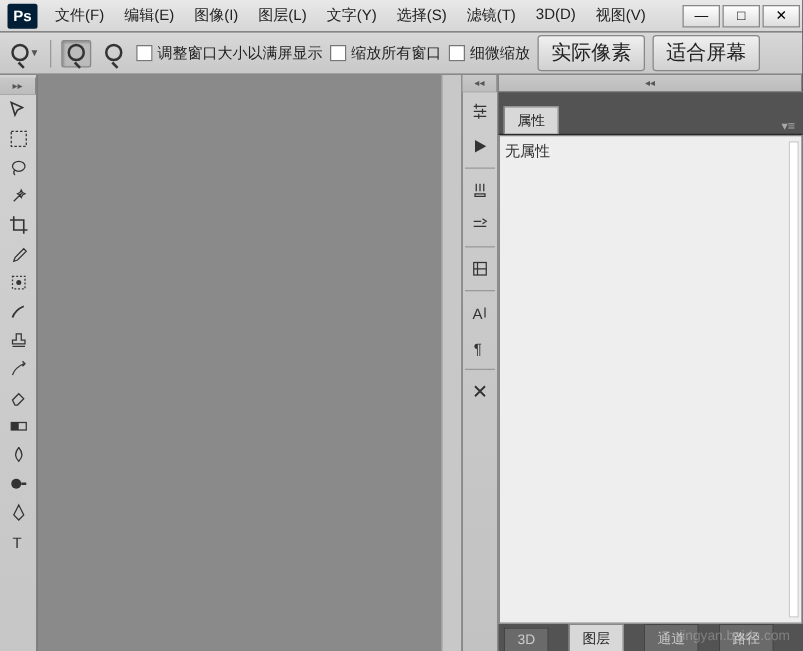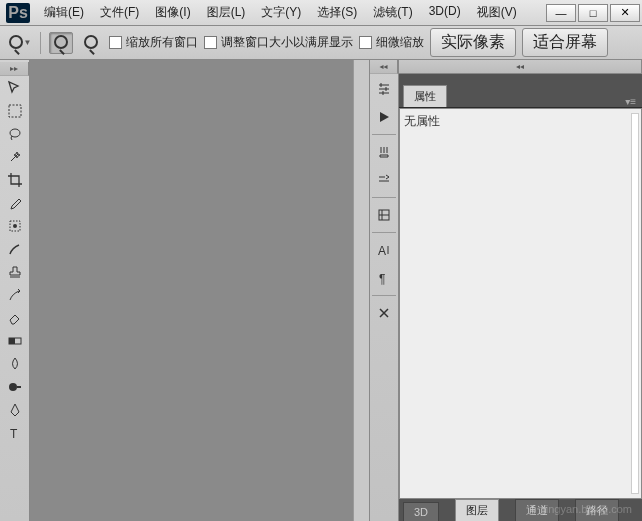--- a/index.html
+++ b/index.html
@@ -1,18 +1,18 @@
 <!DOCTYPE html>
 <html><head>
 <meta charset="utf-8">
 <style>
 *{box-sizing:border-box;margin:0;padding:0;font-family:"Microsoft YaHei",SimSun,sans-serif;font-size:12px;user-select:none}
 body{width:642px;height:521px;background:#535353;overflow:hidden;position:relative}
 .titlebar{height:26px;background:linear-gradient(#e8e8e8,#d6d6d6);display:flex;align-items:center;border-bottom:1px solid #8a8a8a}
-.ps-logo{width:24px;height:20px;background:#001e36;color:#a3a3a3;font-weight:bold;font-size:16px;display:flex;align-items:center;justify-content:center;margin:0 6px;border-radius:2px}
+.ps-logo{width:24px;height:20px;background:#001e36;color:#ffffff;font-weight:bold;font-size:12px;display:flex;align-items:center;justify-content:center;margin:0 6px;border-radius:2px}
 .menu{display:flex;gap:0}
 .menu-item{padding:4px 8px;color:#222;cursor:default}
 .win-ctrl{margin-left:auto;display:flex}
 .win-btn{width:30px;height:18px;border:1px solid #888;background:linear-gradient(#fff,#ddd);margin-right:2px;display:flex;align-items:center;justify-content:center;font-family:Arial;font-size:11px}
 .optbar{height:34px;background:linear-gradient(#d8d8d8,#c8c8c8);border-bottom:1px solid #888;display:flex;align-items:center;padding:0 8px;gap:6px}
 .icon-btn{width:24px;height:22px;border:1px solid transparent;display:flex;align-items:center;justify-content:center;border-radius:2px}
 .icon-btn.active{background:#bbb;border:1px solid #888;box-shadow:inset 1px 1px 2px rgba(0,0,0,.3)}
 .zoom-ico::before{content:"";width:10px;height:10px;border:2px solid #333;border-radius:50%;display:block;position:relative}
 .zoom-ico::after{content:"";width:6px;height:2px;background:#333;display:block;transform:rotate(45deg) translate(5px,-2px)}
 .chk{width:13px;height:13px;border:1px solid #777;background:#fff;display:inline-block;vertical-align:middle;margin-right:4px}
@@ -43,22 +43,22 @@
 .watermark{position:absolute;bottom:6px;right:10px;color:rgba(255,255,255,.25);font-size:11px;font-family:Arial}
 .tri{font-size:8px;color:#555;margin-left:1px}
 .props-scroll{position:absolute;right:2px;top:4px;bottom:4px;width:8px;background:#fff;border:1px solid #ccc}
 </style>
 </head>
 <body>
 
 <div class="titlebar">
   <div class="ps-logo">Ps</div>
   <div class="menu">
+    <div class="menu-item">文件(F)</div>
     <div class="menu-item">编辑(E)</div>
-    <div class="menu-item">文件(F)</div>
     <div class="menu-item">图像(I)</div>
     <div class="menu-item">图层(L)</div>
     <div class="menu-item">文字(Y)</div>
     <div class="menu-item">选择(S)</div>
     <div class="menu-item">滤镜(T)</div>
     <div class="menu-item">3D(D)</div>
     <div class="menu-item">视图(V)</div>
   </div>
   <div class="win-ctrl">
     <div class="win-btn">—</div>
@@ -74,25 +74,25 @@
     </div>
   <div class="divider"></div>
   <div class="icon-btn active">
       <span class="zoom-ico"></span>
     </div>
   <div class="icon-btn">
       <span class="zoom-ico"></span>
     </div>
   <label class="chk-label">
       <span class="chk"></span>
-      <span>缩放所有窗口</span>
+      <span>调整窗口大小以满屏显示</span>
     </label>
   <label class="chk-label">
       <span class="chk"></span>
-      <span>调整窗口大小以满屏显示</span>
+      <span>缩放所有窗口</span>
     </label>
   <label class="chk-label">
       <span class="chk"></span>
       <span>细微缩放</span>
     </label>
   <button class="pill-btn">实际像素</button>
   <button class="pill-btn">适合屏幕</button>
 </div>
 
 <div class="workspace">

